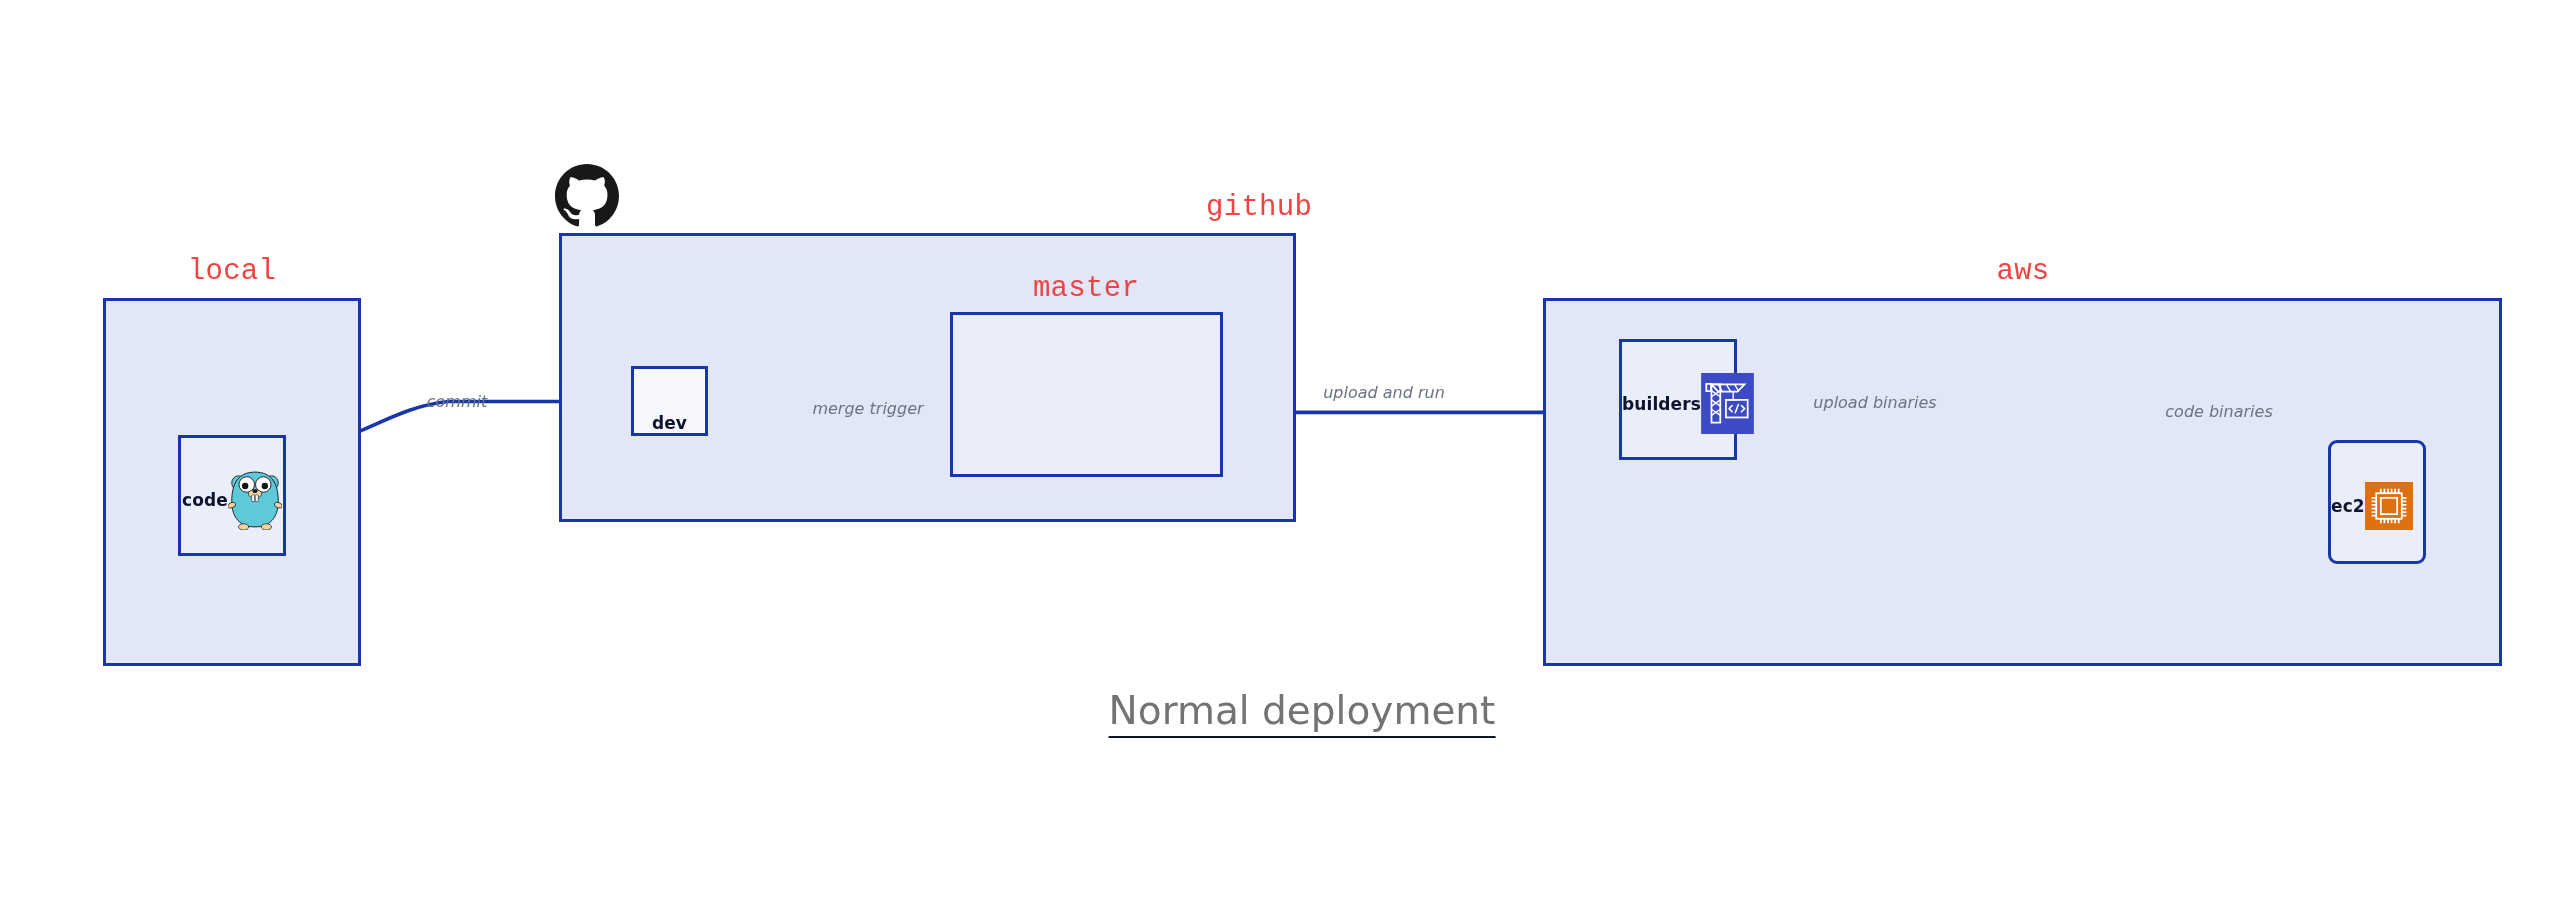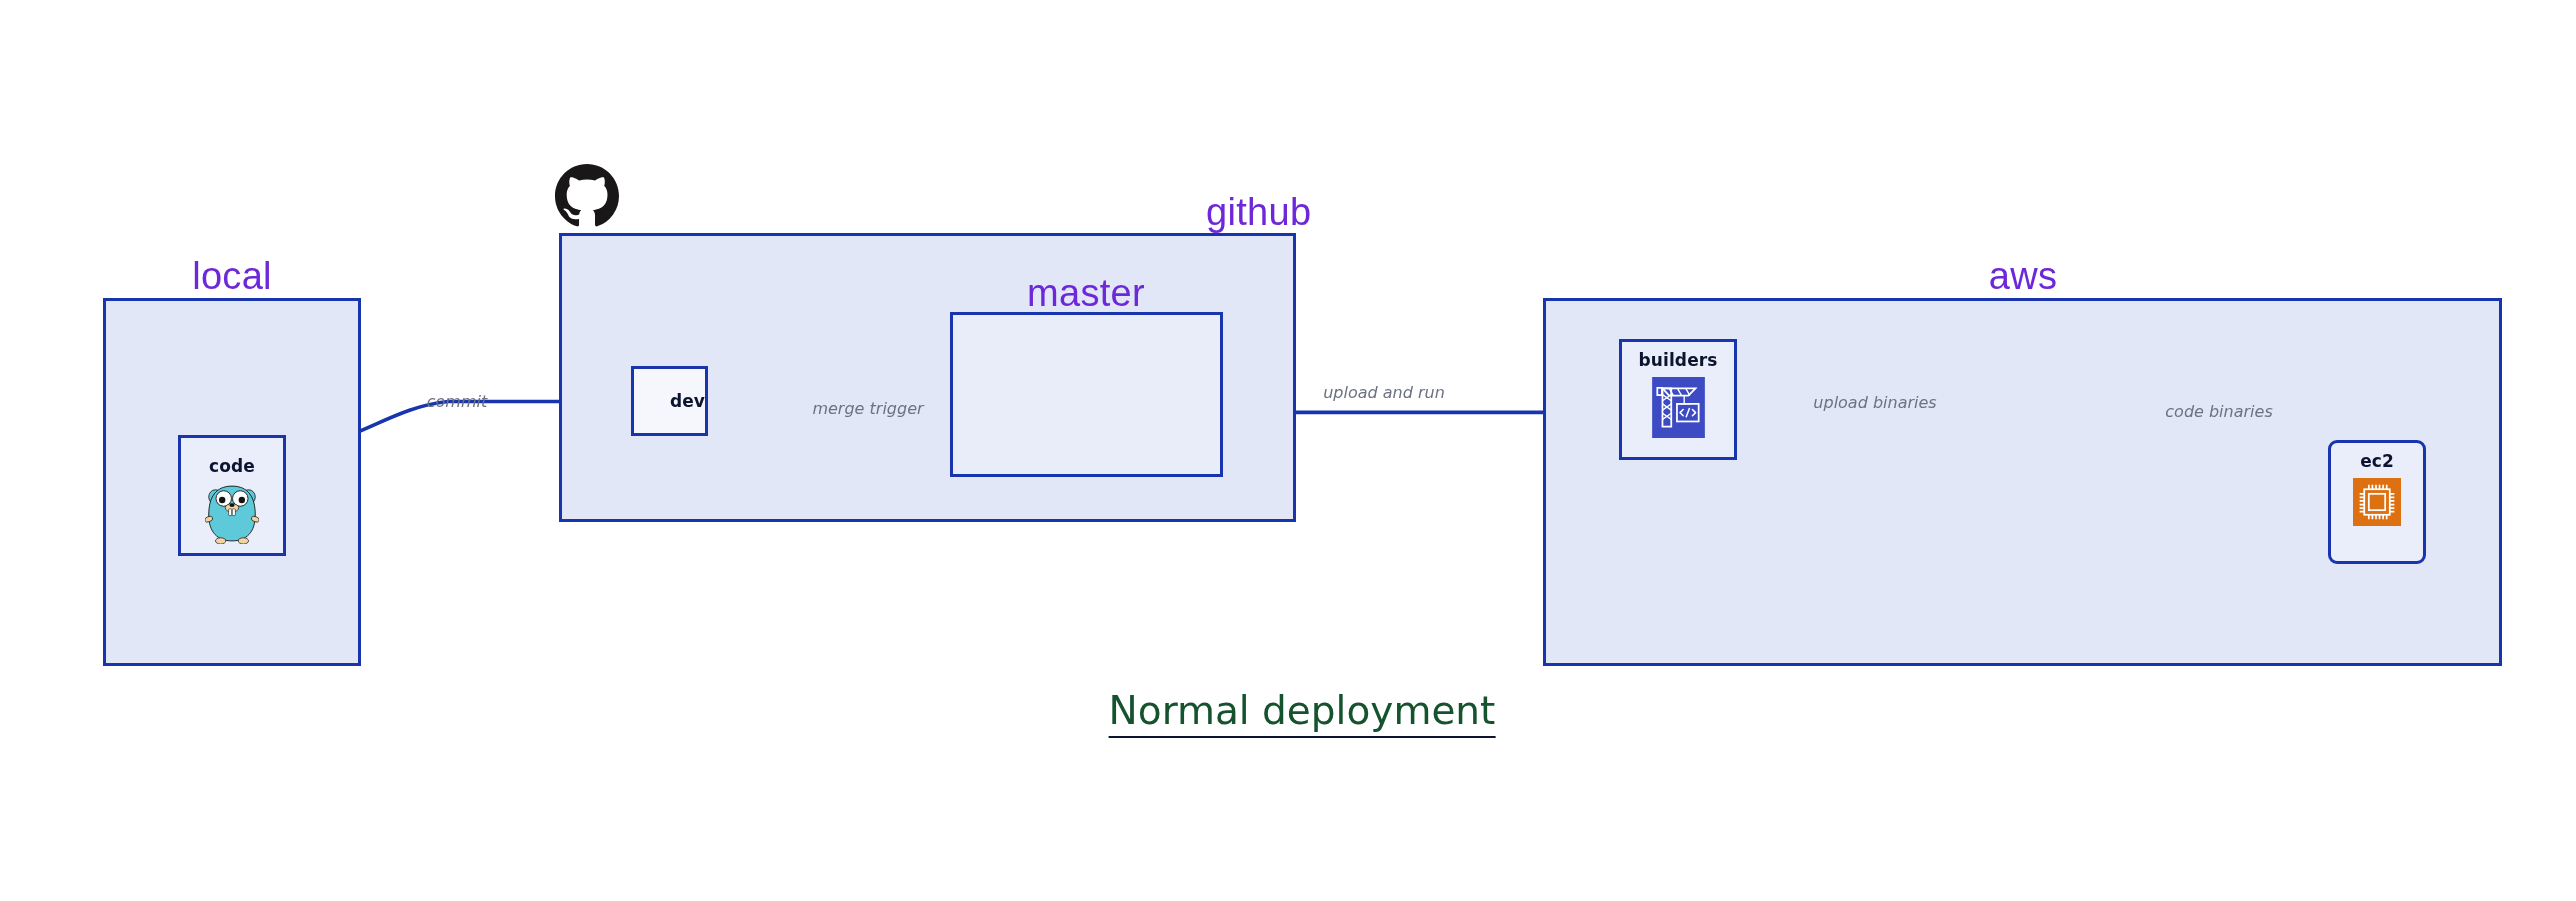--- a/index.html
+++ b/index.html
@@ -5,42 +5,42 @@
   html,body{margin:0;padding:0;background:#ffffff;}
   body{width:2604px;height:902px;position:relative;overflow:hidden;
        font-family:"DejaVu Sans","Liberation Sans",sans-serif;}
 
   #canvas{position:absolute;inset:0;}
 
   
   .group{position:absolute;background:#e2e7f8;border:3.6px solid #1935ae;box-sizing:border-box;}
   .group-sub{position:absolute;background:#e9edfa;border:3.6px solid #1935ae;box-sizing:border-box;}
 
-  .group-title{position:absolute;color:#6d28d9;font-size:38px;
-               font-family:Liberation Sans, sans-serif;
+  .group-title{position:absolute;color:#ef4444;font-size:29px;
+               font-family:Liberation Mono, monospace;
                white-space:nowrap;letter-spacing:0.3px;}
   .group-title.center{transform:translateX(-50%);}
 
   
   .node{position:absolute;background:#eaeefb;border:3.6px solid #1935ae;box-sizing:border-box;
-        display:flex;flex-direction:column;align-items:center;}
+        display:flex;flex-direction:row;align-items:center;}
   .node.plain{background:#f5f7fd;justify-content:center;align-items:flex-end;}
   .node-label{color:#0d1430;font-size:17px;font-weight:bold;letter-spacing:0.1px;
               white-space:nowrap;}
   .node .node-label{margin-top:8.2px;}
   .node.plain .node-label{margin-top:0;}
   .node-icon{margin-top:7.2px;line-height:0;}
 
   
   .edge-label{position:absolute;color:#6b7280;font-style:italic;font-size:16px;
               background:transparent;white-space:nowrap;transform:translate(-50%,-50%);
               font-family:"DejaVu Sans","Liberation Sans",sans-serif;}
 
   
-  #page-title{position:absolute;color:#14532d;font-size:39px;white-space:nowrap;
+  #page-title{position:absolute;color:#737373;font-size:39px;white-space:nowrap;
               transform:translateX(-50%);
               font-family:"DejaVu Sans","Liberation Sans",sans-serif;}
   #page-title span{border-bottom:2.6px solid #0d1430;padding-bottom:3.1px;}
 
   svg.edges{position:absolute;left:0;top:0;width:2604px;height:902px;
             pointer-events:none;overflow:visible;}
   .ghlogo{position:absolute;}
 </style>
 </head>
 <body>

